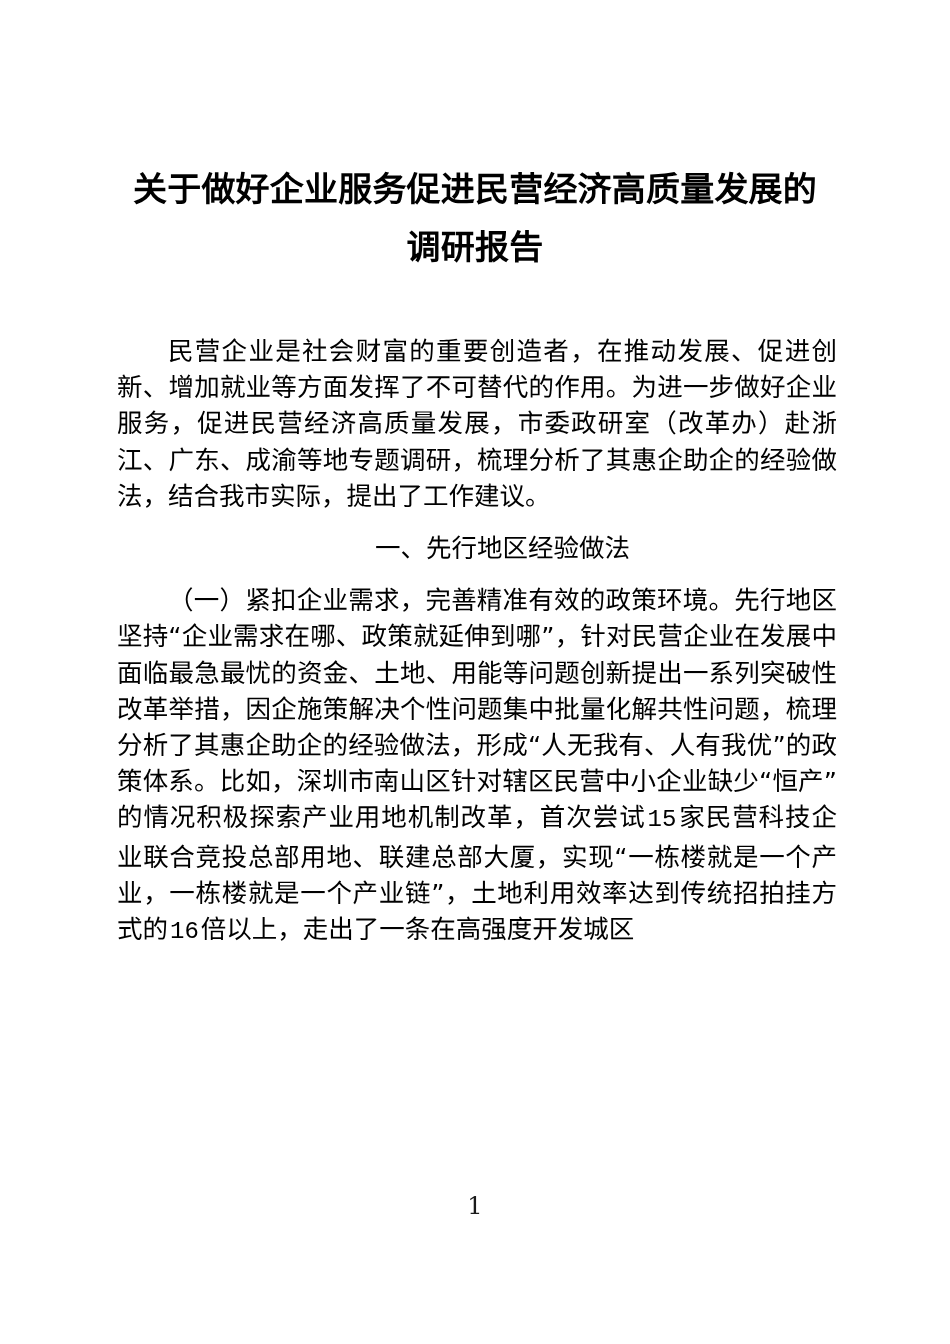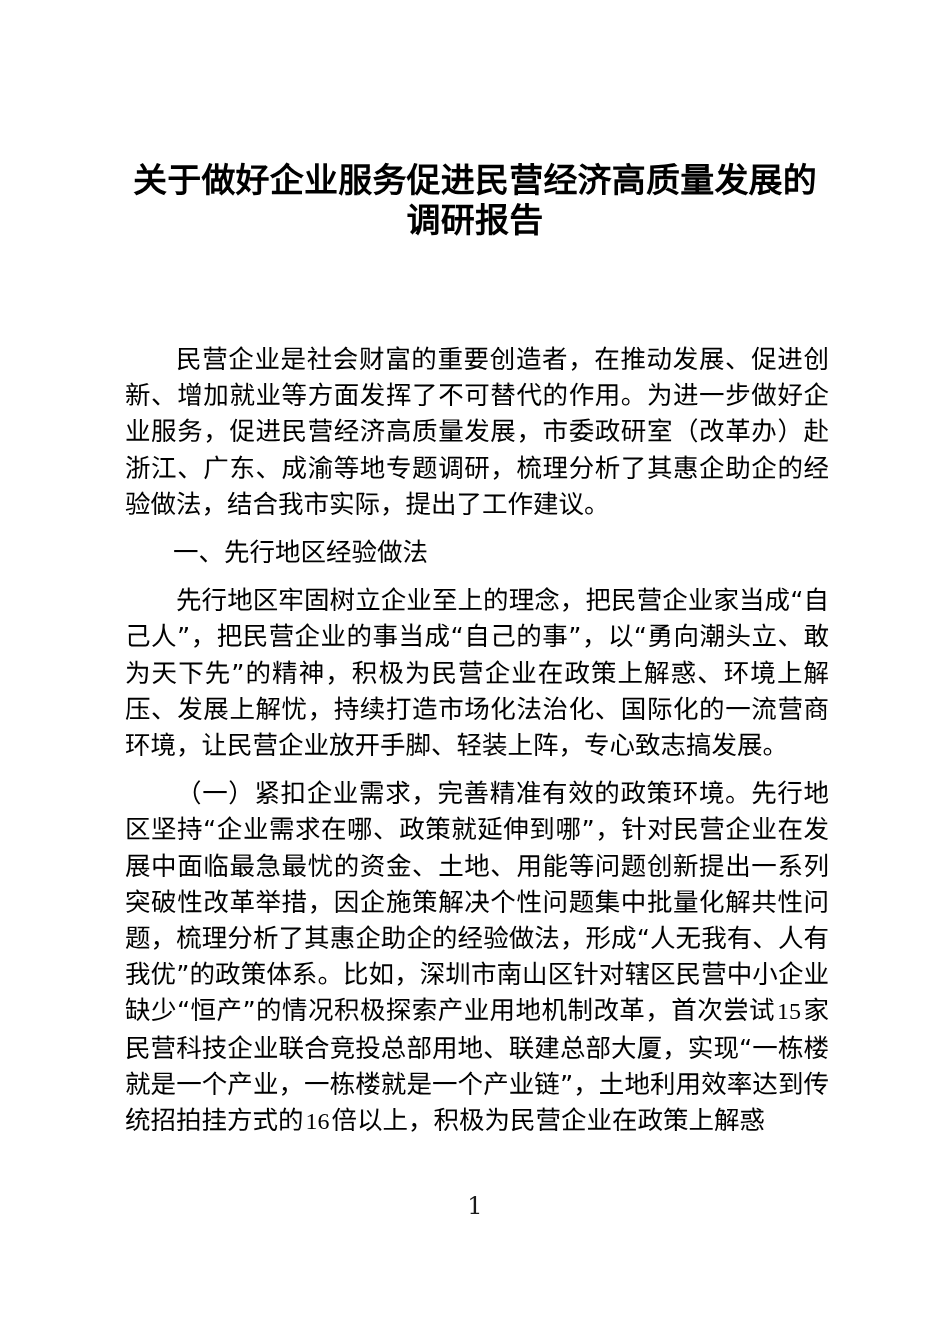--- a/index.html
+++ b/index.html
@@ -29,56 +29,56 @@
 
   
   .doc-title {
     position: absolute;
     left: 130px;
     top: 160px;
     width: 690px;
     text-align: center;
     font-size: 34px;
     font-weight: bold;
-    line-height: 40px;
+    line-height: 58px;
     letter-spacing: 0.2px;
     font-family: "DejaVu Sans", "Liberation Sans", sans-serif;
   }
 
   
   .body-block {
     position: absolute;
     left: 113px;
     top: 329px;
     width: 728px;
     font-size: 25.5px;
     line-height: 36.2px;
     text-align: justify;
     text-justify: inter-ideograph;
     letter-spacing: 0px;
   }
 
   .para {
-    margin: 12px;
+    margin: 4px;
     text-indent: 2em;
     text-align: justify;
     text-justify: inter-ideograph;
     word-break: break-all;
   }
 
   .heading-line {
-    margin: 9px;
+    margin: 16px;
     text-indent: 2em;
-    text-align: left;
+    text-align: center;
     word-break: break-all;
   }
 
   
   .num {
-    font-family: Liberation Serif, serif;
+    font-family: Liberation Mono, monospace;
     font-size: 24px;
     padding: 0 2px;
   }
 
   
   .page-number {
     position: absolute;
     left: 0;
     top: 1192px;
     width: 950px;
@@ -95,21 +95,20 @@
 <div class="page">
 
   <div class="doc-title">关于做好企业服务促进民营经济高质量发展的调研报告</div>
 
   <div class="body-block">
 
     <p class="para">民营企业是社会财富的重要创造者，在推动发展、促进创新、增加就业等方面发挥了不可替代的作用。为进一步做好企业服务，促进民营经济高质量发展，市委政研室（改革办）赴浙江、广东、成渝等地专题调研，梳理分析了其惠企助企的经验做法，结合我市实际，提出了工作建议。</p>
 
     <p class="heading-line">一、先行地区经验做法</p>
 
-    <p class="para">先行地区牢固树立企业至上的理念，把民营企业家当成“自己人”，把民营企业的事当成“自己的事”，以“勇向潮头立、敢为天下先”的精神，积极为民营企业在政策上解惑、环境上解压、发展上解忧，持续打造市场化法治化、国际化的一流营商环境，让民营企业放开手脚、轻装上阵，专心致志搞发展。</p>
 
-    <p class="para"><span>（一）紧扣企业需求，完善精准有效的政策环境。先行地区坚持“企业需求在哪、政策就延伸到哪”，针对民营企业在发展中面临最急最忧的资金、土地、用能等问题创新提出一系列突破性改革举措，因企施策解决个性问题集中批量化解共性问题，梳理分析了其惠企助企的经验做法，形成“人无我有、人有我优”的政策体系。比如，深圳市南山区针对辖区民营中小企业缺少“恒产”的情况积极探索产业用地机制改革，首次尝试</span><span class="num">15</span><span>家民营科技企业联合竞投总部用地、联建总部大厦，实现“一栋楼就是一个产业，一栋楼就是一个产业链”，土地利用效率达到传统招拍挂方式的</span><span class="num">16</span><span>倍以上，积极为民营企业在政策上解惑</span></p>
+    <p class="para"><span>（一）紧扣企业需求，完善精准有效的政策环境。先行地区坚持“企业需求在哪、政策就延伸到哪”，针对民营企业在发展中面临最急最忧的资金、土地、用能等问题创新提出一系列突破性改革举措，因企施策解决个性问题集中批量化解共性问题，梳理分析了其惠企助企的经验做法，形成“人无我有、人有我优”的政策体系。比如，深圳市南山区针对辖区民营中小企业缺少“恒产”的情况积极探索产业用地机制改革，首次尝试</span><span class="num">15</span><span>家民营科技企业联合竞投总部用地、联建总部大厦，实现“一栋楼就是一个产业，一栋楼就是一个产业链”，土地利用效率达到传统招拍挂方式的</span><span class="num">16</span><span>倍以上，走出了一条在高强度开发城区</span></p>
 
   </div>
 
   <div class="page-number">1</div>
 
 </div>
 
 </body></html>

